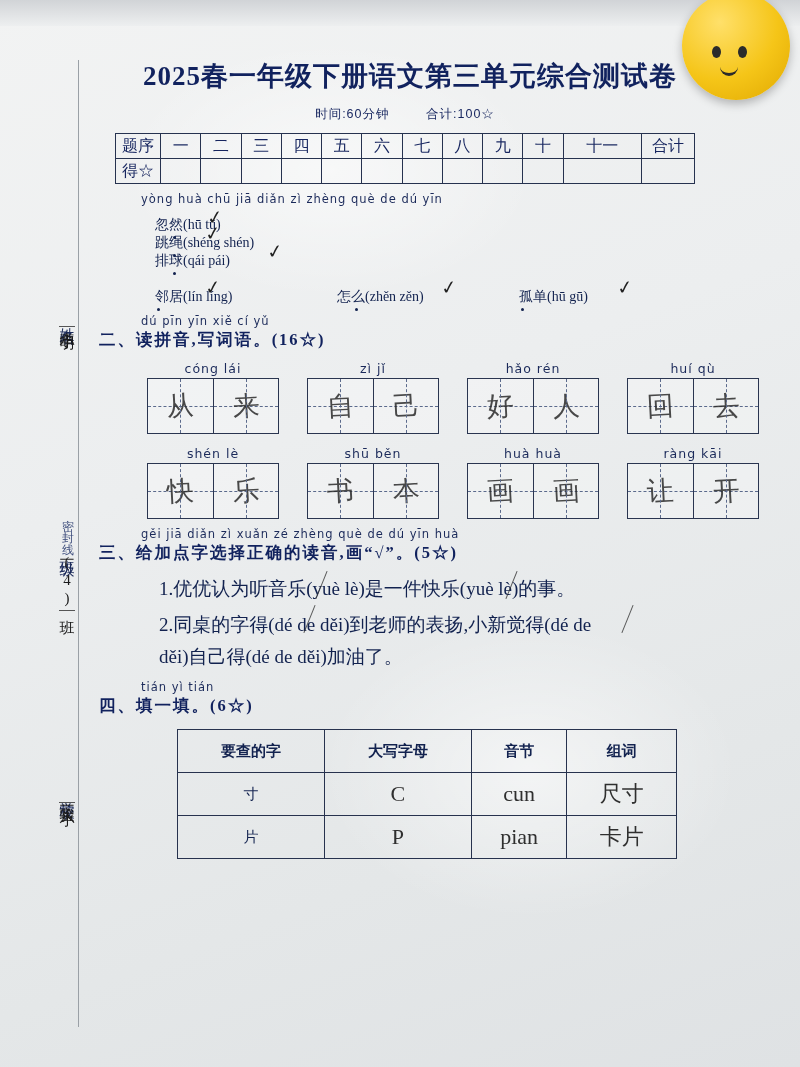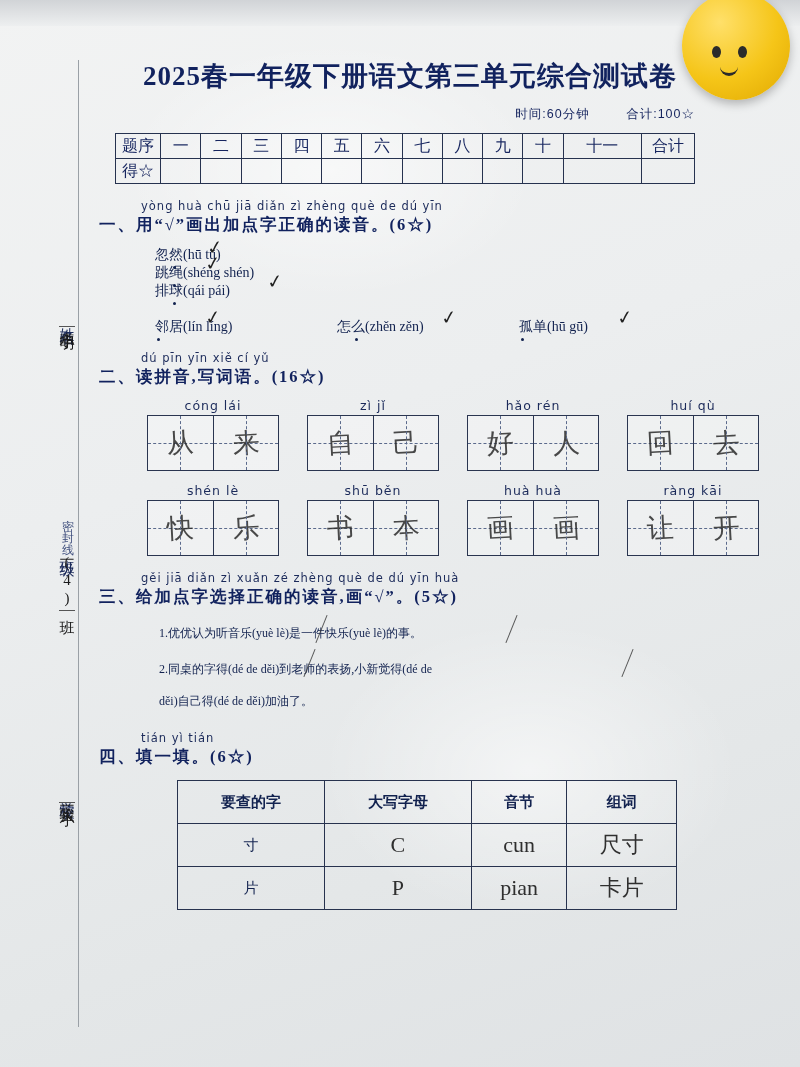--- a/index.html
+++ b/index.html
@@ -71,36 +71,36 @@
     margin:0;
     text-align:center;
     font-family:"Liberation Serif", serif;
     font-weight:bold;
     font-size:27px;
     color:#11225e;
     letter-spacing:1px;
     padding-left:10px;
   }
   .subtitle{
-    margin-top:12px;text-align:right;font-size:12.5px;color:#16255f;letter-spacing:1px;
+    margin-top:12px;text-align:center;font-size:12.5px;color:#16255f;letter-spacing:1px;
   }
   .subtitle span{margin:0 16px;}
 
   table.scoretable{
     margin:10px auto 0 auto;border-collapse:collapse;width:580px;
   }
   table.scoretable td{
     border:1px solid #26324f;
     height:24px;text-align:center;font-size:16px;color:#16255f;
     padding:0;
   }
   table.scoretable td.head{width:44px;}
   table.scoretable td.sum{width:52px;}
 
-  .qblock{margin-top:15px;}
+  .qblock{margin-top:8px;}
   .pinyinline{
     font-size:11.5px;color:#1b2a5a;margin-left:42px;letter-spacing:1px;
     font-family:"DejaVu Sans", sans-serif;
   }
   .qtitle{
     font-size:16.5px;color:#11225e;font-weight:bold;letter-spacing:2px;
     font-family:"Liberation Serif",serif;margin-top:1px;
   }
 
   .row1{margin:10px 0 0 56px;display:flex;gap:0;font-size:14px;color:#12224f;}
@@ -126,21 +126,21 @@
   }
   .tzg .cell:after{
     content:"";position:absolute;top:0;bottom:0;left:50%;border-left:1px dashed #5b6a8c;
   }
   .hw{
     position:absolute;inset:0;display:flex;align-items:center;justify-content:center;
     font-family:"Liberation Serif",serif;font-size:27px;color:#2b2b2b;
     transform:rotate(-3deg);opacity:.85;
   }
 
-  .sent{margin:10px 0 0 60px;font-size:12px;color:#12224f;font-family:"Liberation Serif",serif;line-height:30px;position:relative;}
+  .sent{margin:10px 0 0 60px;font-size:19px;color:#12224f;font-family:"Liberation Serif",serif;line-height:30px;position:relative;}
 
   table.fill{
     margin:12px 0 0 78px;border-collapse:collapse;width:500px;padding-left:37px;
   }
   table.fill th, table.fill td{
     border:1.6px solid #27324e;height:40px;text-align:center;
     font-size:15px;color:#12224f;font-family:"Liberation Serif",serif;
   }
   table.fill td.hand{
     font-size:22px;color:#2f2f2f;
@@ -217,21 +217,20 @@
         <td></td>
         <td></td>
         <td></td>
         <td class="sum"></td>
       </tr>
     </tbody>
       </table>
 
     <div class="qblock">
       <div class="pinyinline">yòng                huà chū jiā diǎn zì zhèng què de dú yīn</div>
-      <div class="qtitle">一、用“√”画出加点字正确的读音。(6☆)</div>
 
       <div class="row1" style="position:relative;flex-direction:column;">
         <div class="item">
           <span>忽然</span><span>(hū  tū)</span>
           <span class="dot" style="left:18px;top:20px;"></span>
           <span class="tick" style="left:52px;top:-10px;">✓</span>
         </div>
         <div class="item">
           <span>跳绳</span><span>(shéng  shén)</span>
           <span class="dot" style="left:18px;top:20px;"></span>

